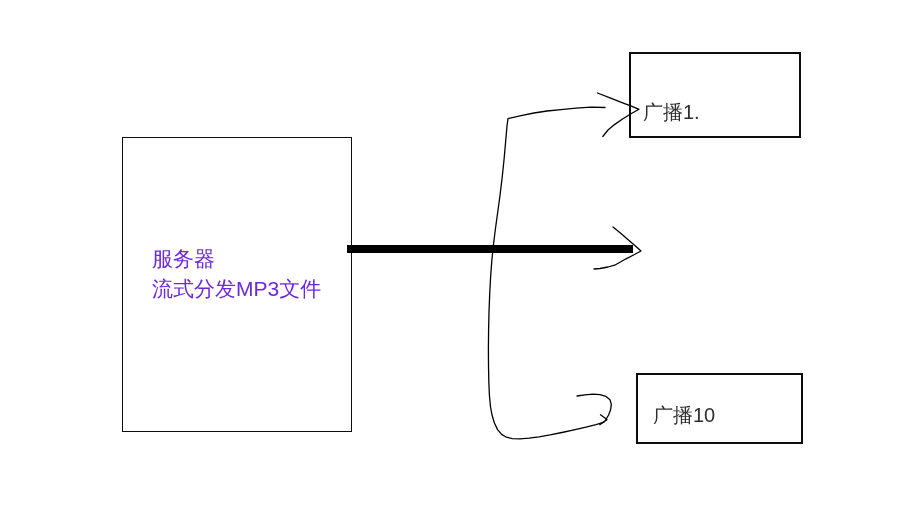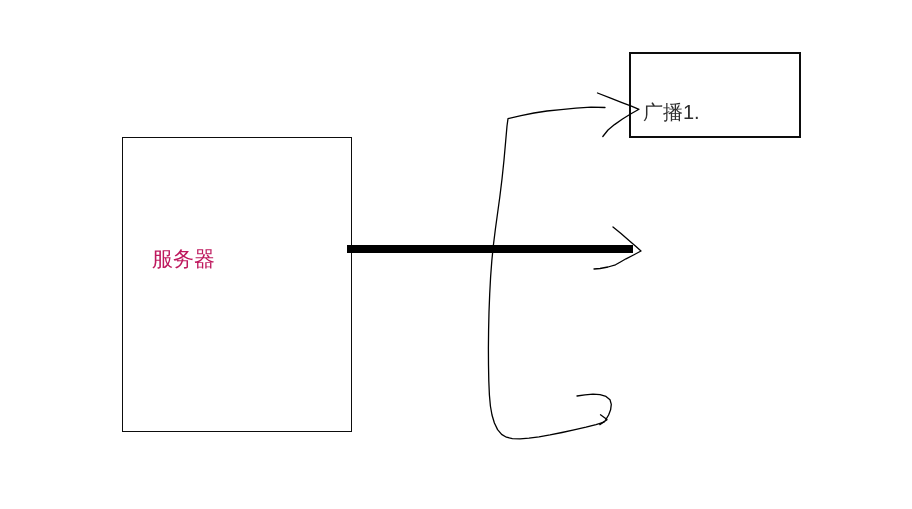--- a/index.html
+++ b/index.html
@@ -29,21 +29,21 @@
     height: 295px;
     border: 1.5px solid #0d0d0d;
   }
   .server-text {
     position: absolute;
     left: 29px;
     top: 106px;
     font-size: 21px;
     line-height: 30px;
     white-space: nowrap;
-    color: #be185d;
+    color: #6d28d9;
   }
   .node.b1 {
     left: 629px;
     top: 52px;
     width: 172px;
     height: 86px;
     border: 2px solid #0d0d0d;
   }
   .node.b2 {
     left: 629px;
@@ -113,22 +113,26 @@
              L631,113.8 L622.5,119 L614.5,124.6 L608,130 L602.8,136.5"></path>
 
     <path class="hand-stroke" d="M577,396 L585,394.8 L593,394.2 L600,394.6 L606,396.4 L610,399.8
              L611.3,404.4 L610.6,409.8 L608.6,415 L605.8,419.6"></path>
     <path class="hand-stroke" d="M600.5,414.8 L607,419.6 L599.8,424.6"></path>
   </svg>
 
   <div class="node server">
     <div class="server-text">
       <div>服务器</div>
+      <div>流式分发MP3文件</div>
     </div>
   </div>
 
   <div class="node b1">
     <span class="box-label">广播1.</span>
   </div>
 
 
+  <div class="node b3">
+    <span class="box-label">广播10</span>
+  </div>
 
 </div>
 
 </body></html>

